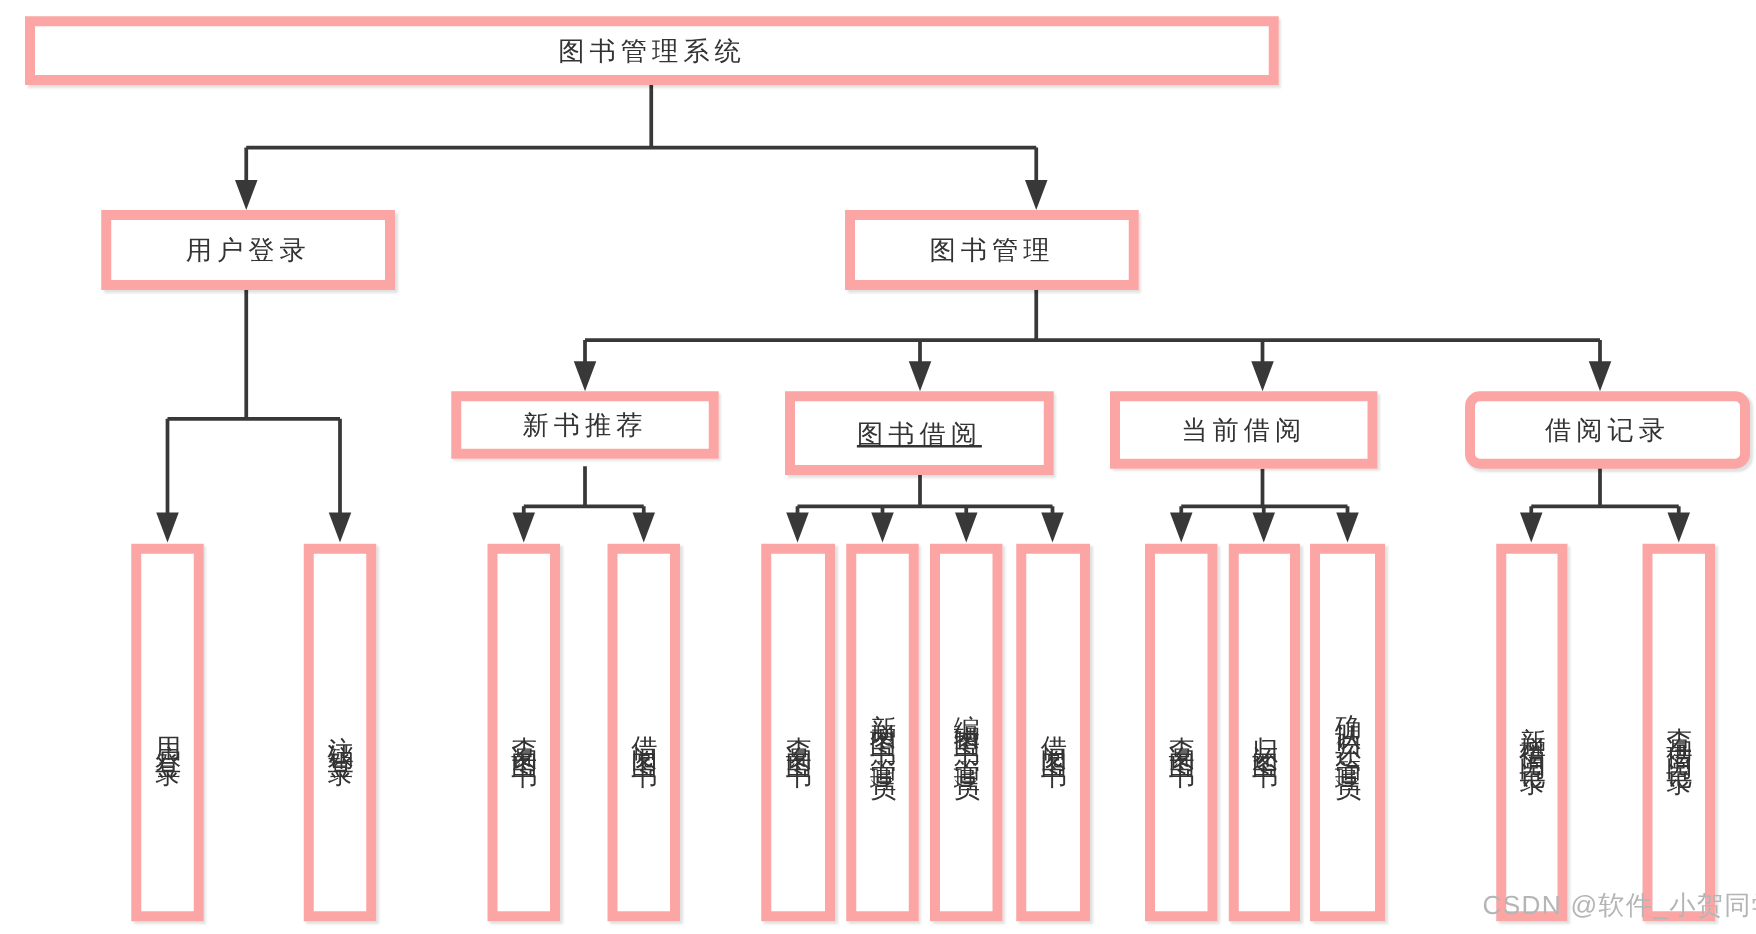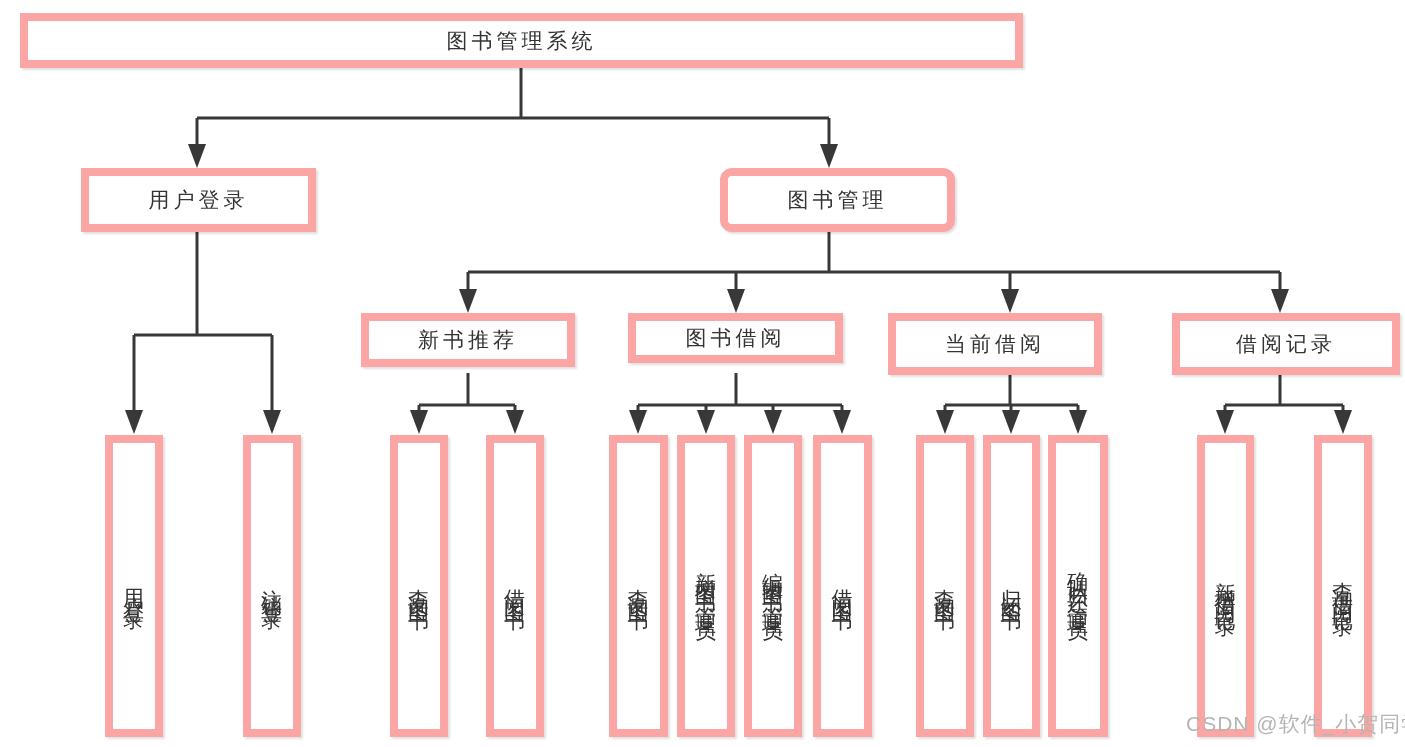--- a/index.html
+++ b/index.html
@@ -113,34 +113,34 @@
       <polygon points="1334,410 1352,410 1343,434" fill="#383838"></polygon>
     </svg>
 
   <div class="node" style="left:20px; top:13px; width:1003px; height:55px;">
     <span class="hlabel">图书管理系统</span>
   </div>
 
   <div class="node" style="left:81px; top:168px; width:235px; height:64px;">
     <span class="hlabel">用户登录</span>
   </div>
-  <div class="node" style="left:720px; top:168px; width:235px; height:64px;border-radius:12px;">
+  <div class="node" style="left:676px; top:168px; width:235px; height:64px;">
     <span class="hlabel">图书管理</span>
   </div>
 
   <div class="node" style="left:361px; top:313px; width:214px; height:54px;">
     <span class="hlabel">新书推荐</span>
   </div>
-  <div class="node" style="left:628px; top:313px; width:215px; height:50px;">
+  <div class="node" style="left:628px; top:313px; width:215px; height:67px;text-decoration:underline;">
     <span class="hlabel">图书借阅</span>
   </div>
   <div class="node" style="left:888px; top:313px; width:214px; height:62px;">
     <span class="hlabel">当前借阅</span>
   </div>
-  <div class="node" style="left:1172px; top:313px; width:228px; height:62px;">
+  <div class="node" style="left:1172px; top:313px; width:228px; height:62px;border-radius:12px;">
     <span class="hlabel">借阅记录</span>
   </div>
 
   <div class="node" style="left:105px; top:435px; width:58px; height:302px;">
     <span class="vlabel">用户登录</span>
   </div>
   <div class="node" style="left:243px; top:435px; width:58px; height:302px;">
     <span class="vlabel">注销登录</span>
   </div>
 

